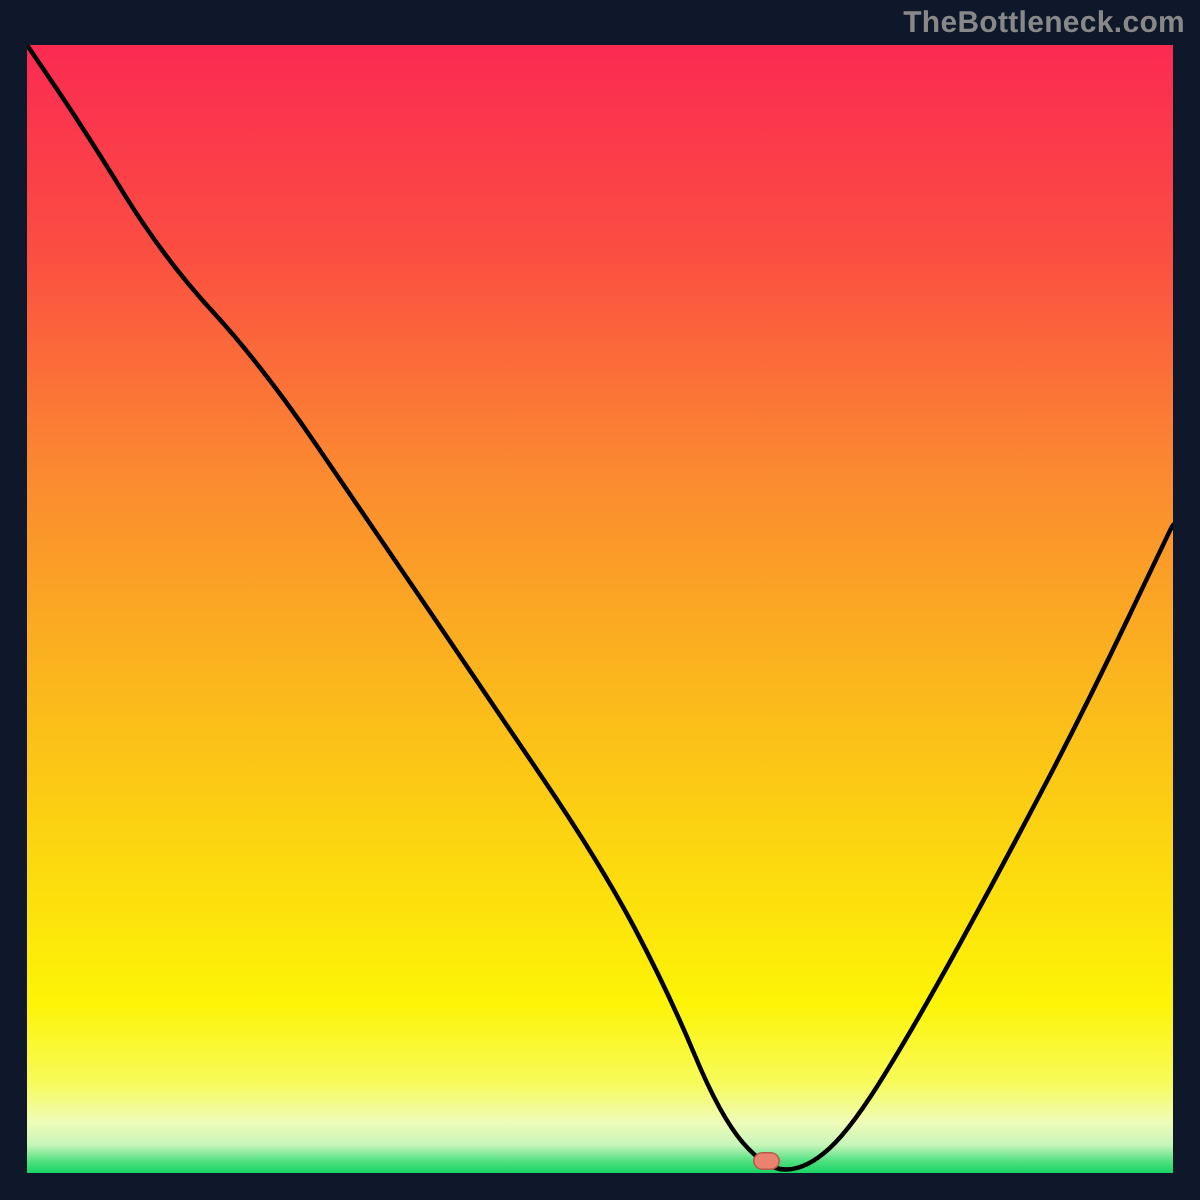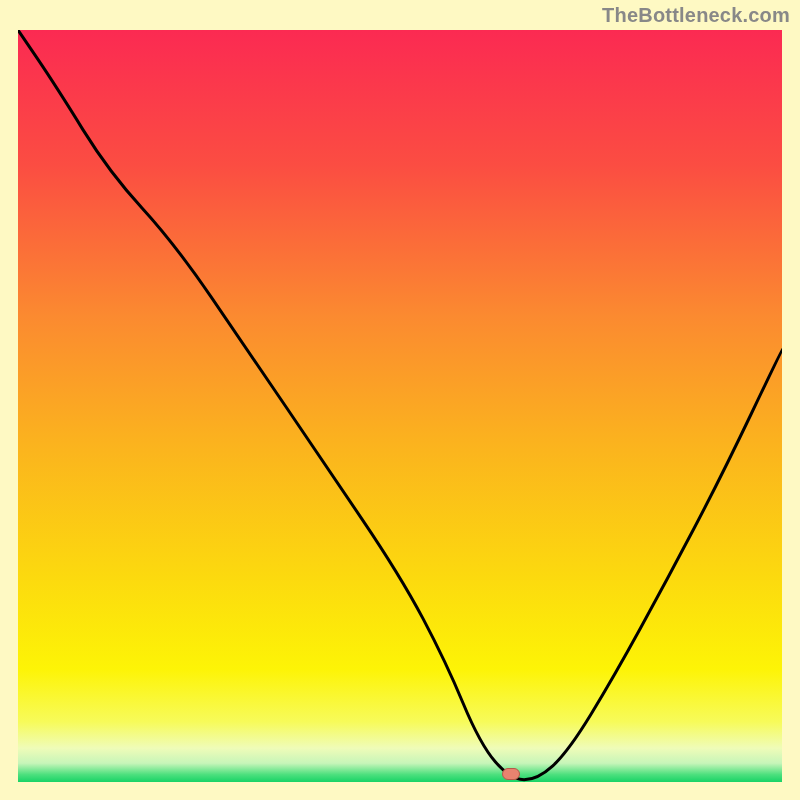--- a/index.html
+++ b/index.html
@@ -8,21 +8,21 @@
     width: 800px;
     height: 800px;
     background: #000;
     overflow: hidden;
     font-family: Arial, Helvetica, sans-serif;
   }
   .frame {
     position: relative;
     width: 800px;
     height: 800px;
-    background: #fef9c3;
+    background: #0f172a;
   }
   .attribution {
     position: absolute;
     top: 4px;
     right: 10px;
     color: #888;
     font-size: 20px;
     font-weight: 600;
     letter-spacing: 0.2px;
     user-select: none;

